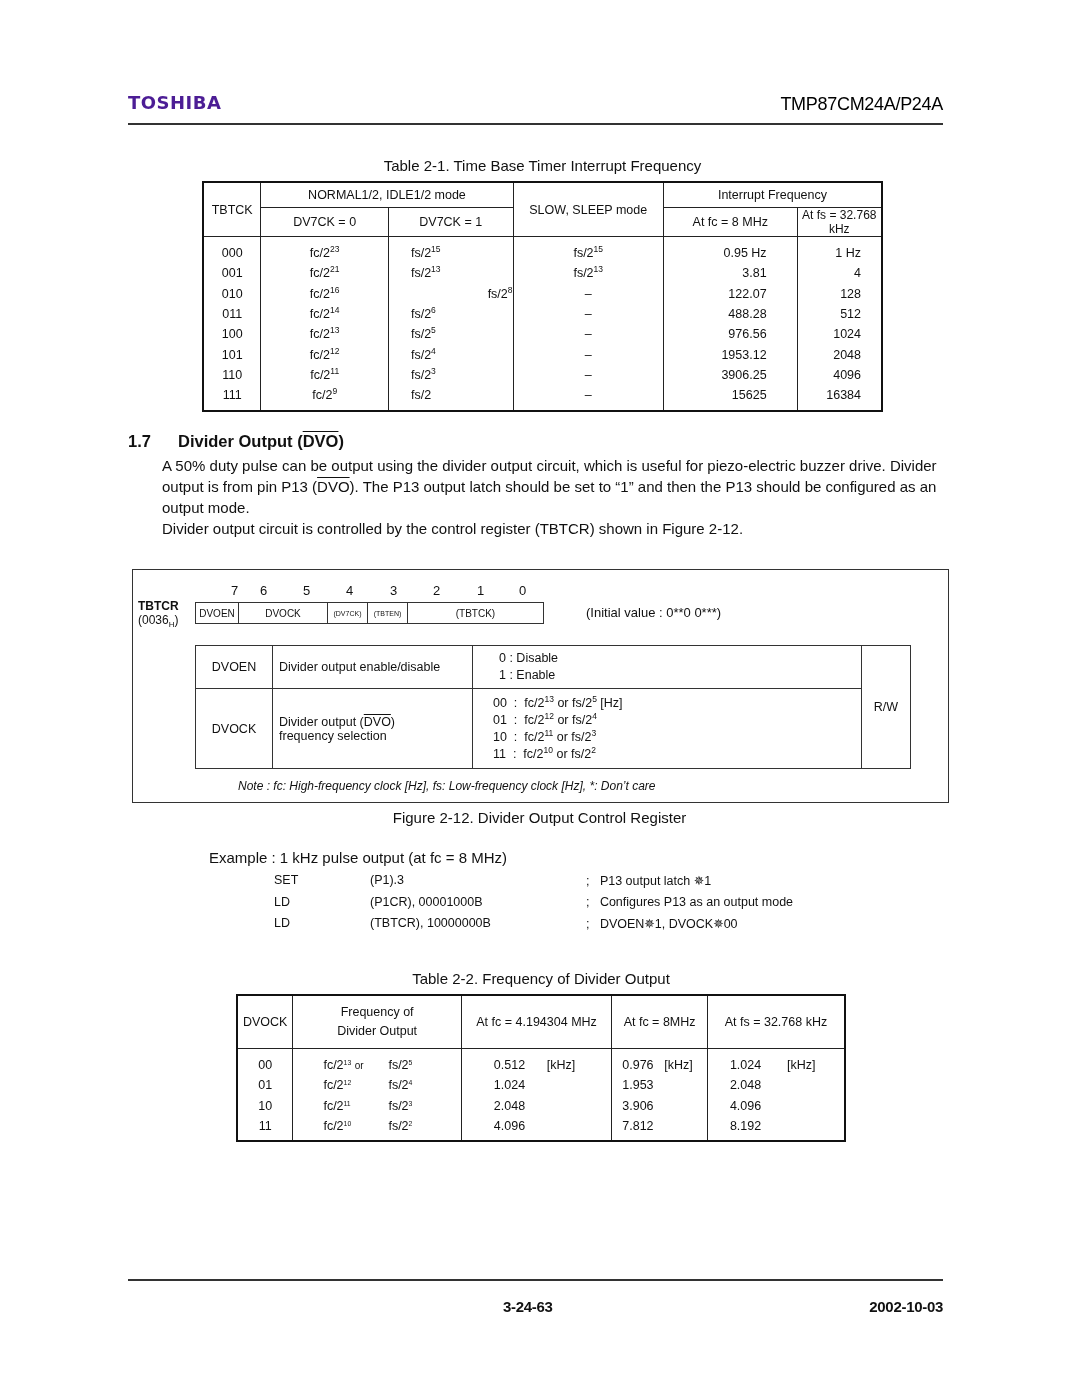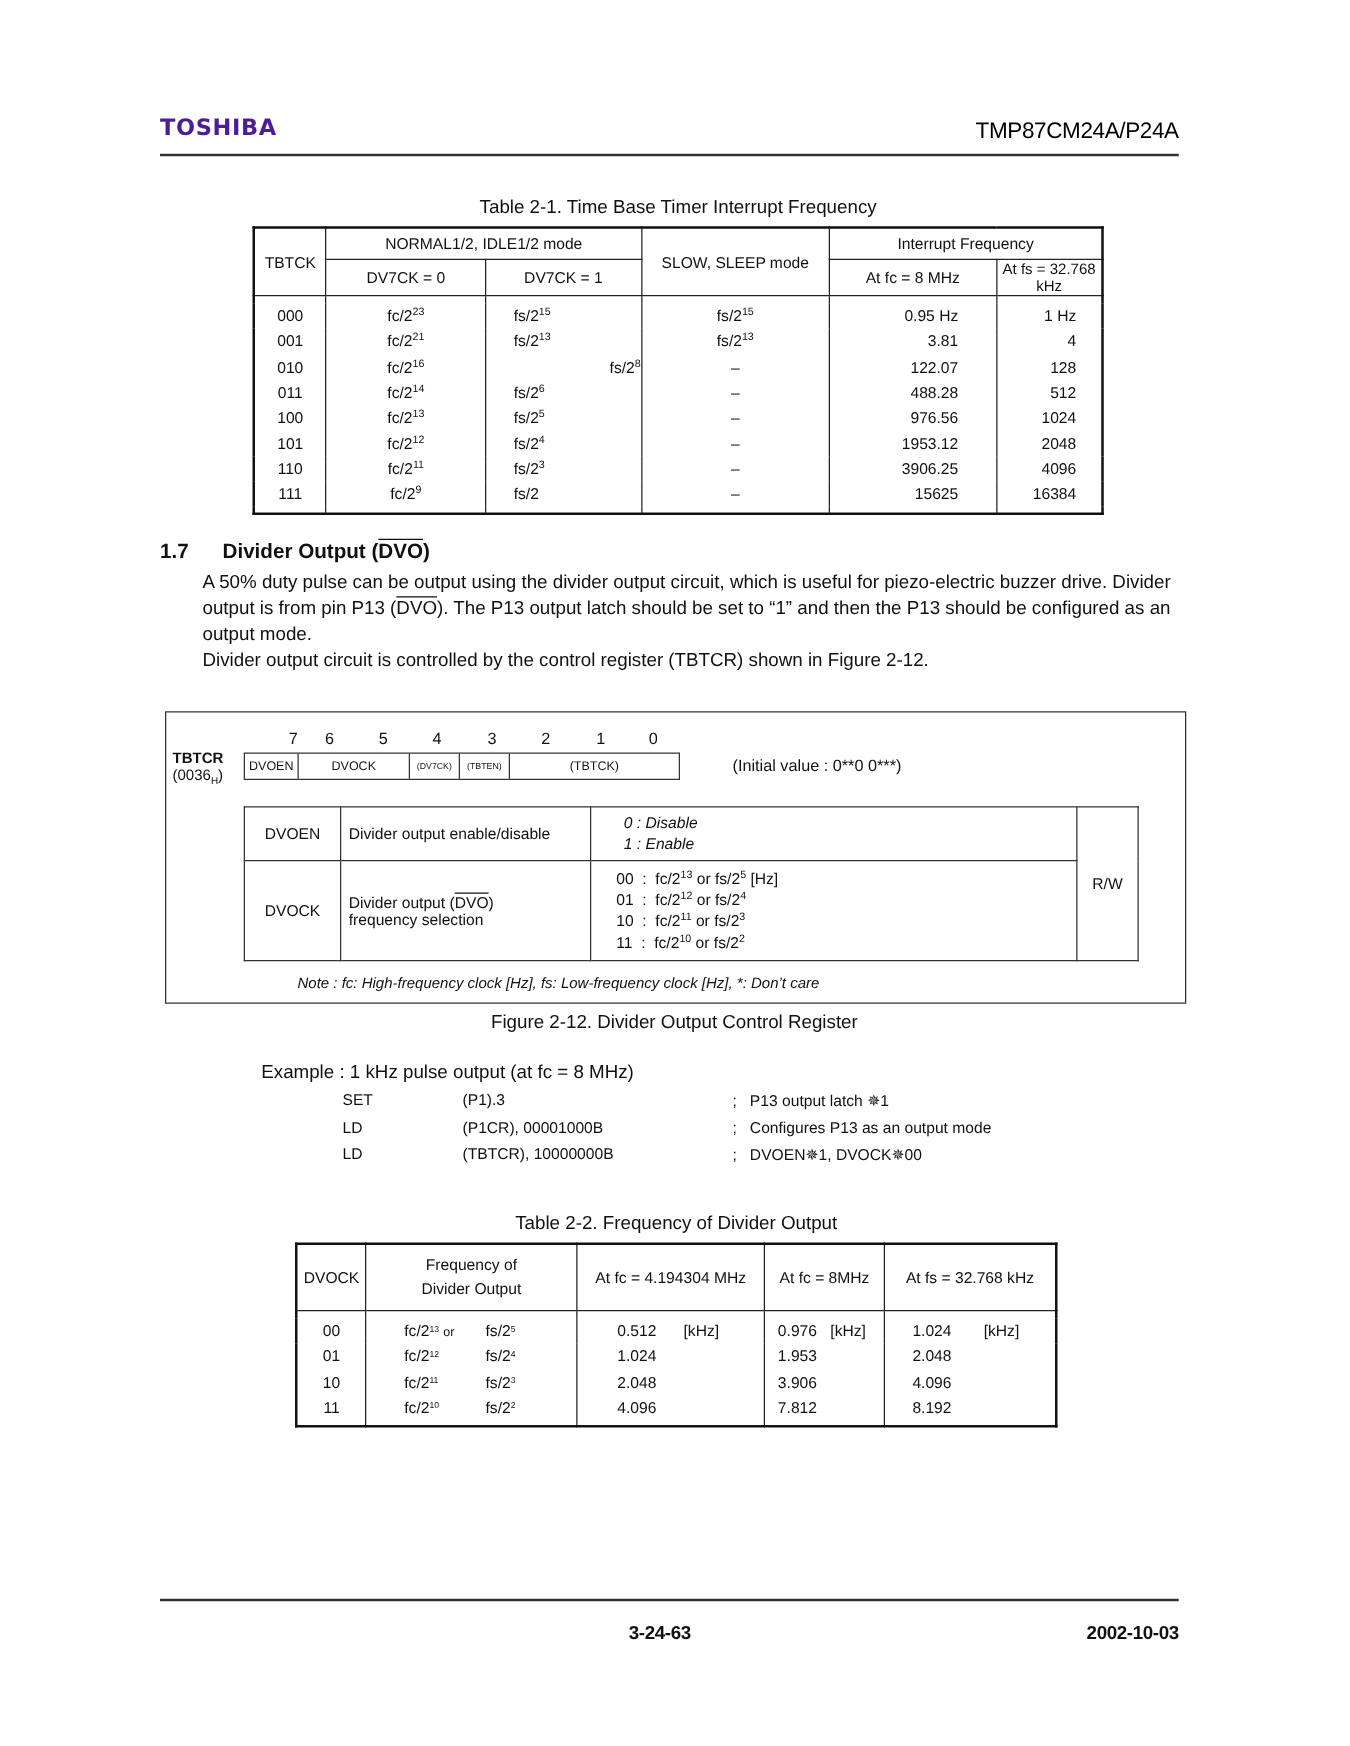--- a/index.html
+++ b/index.html
@@ -214,21 +214,21 @@
   <div class="small" style="width:39px;">(TBTEN)</div>
   <div style="width:135px;">(TBTCK)</div>
 </div>
 <div class="abs initval">(Initial value :    0**0  0***)</div>
 
 <table class="abs t2">
   <tbody>
       <tr style="height:43px;">
     <td class="c1">DVOEN</td>
     <td class="c2">Divider output enable/disable</td>
-    <td class="c3" style="padding-left:26px;font-style:italic;">
+    <td class="c3" style="padding-left:26px;">
       <div>0 : Disable</div>
       <div>1 : Enable</div>
     </td>
     <td class="c4" rowspan="2">R/W</td>
   </tr>
   <tr style="height:80px;">
     <td class="c1">DVOCK</td>
     <td class="c2">
       <span>Divider output (</span><span class="ovl">DVO</span><span>)</span><br>
       <span>frequency selection</span>

